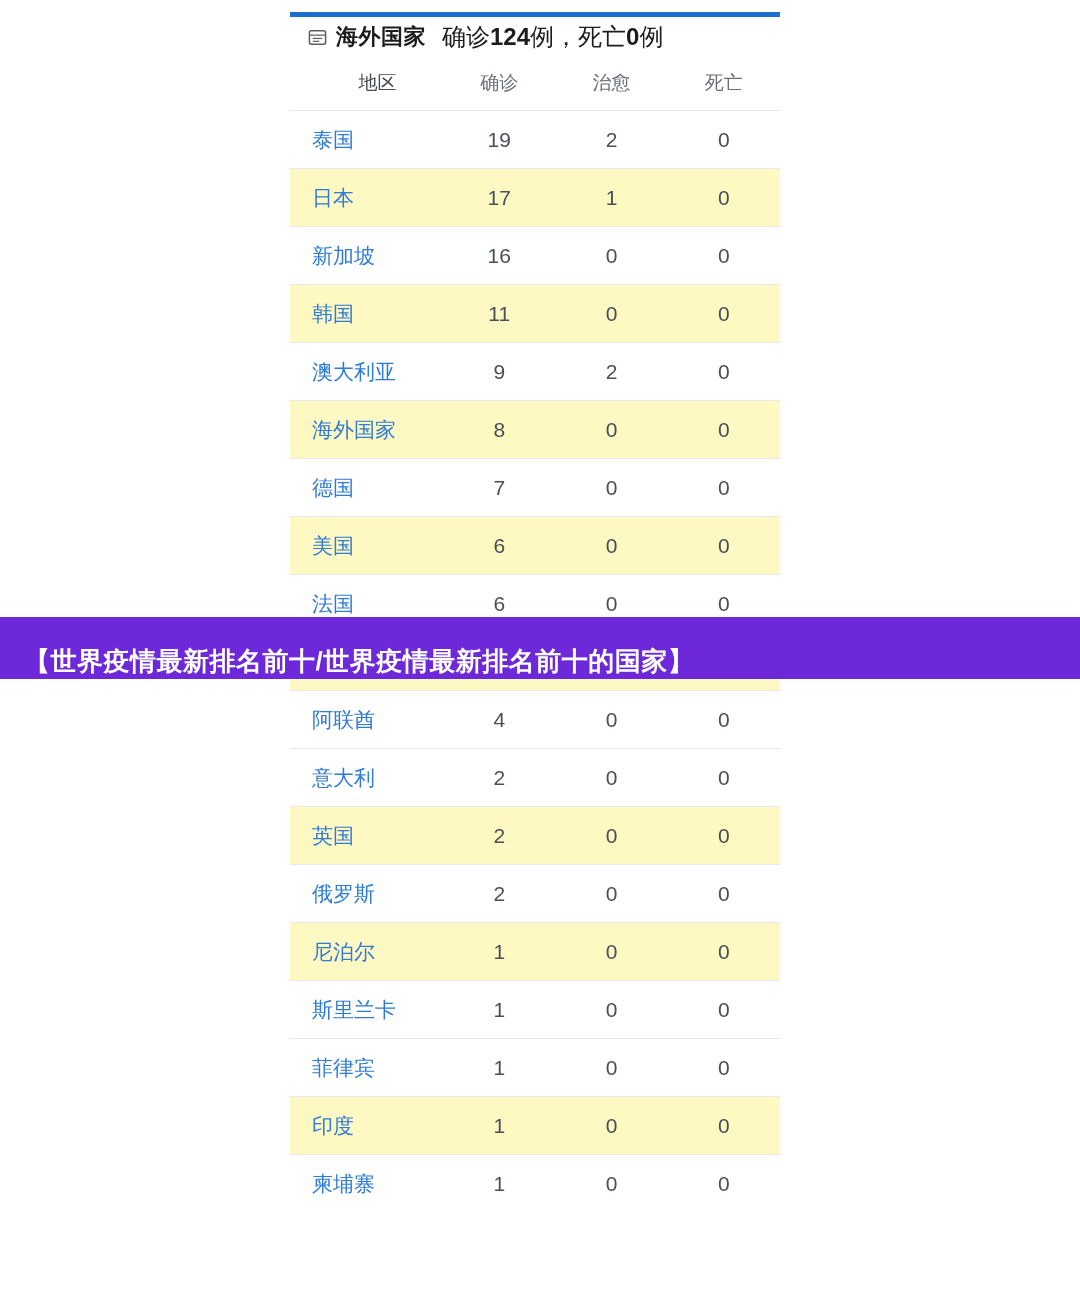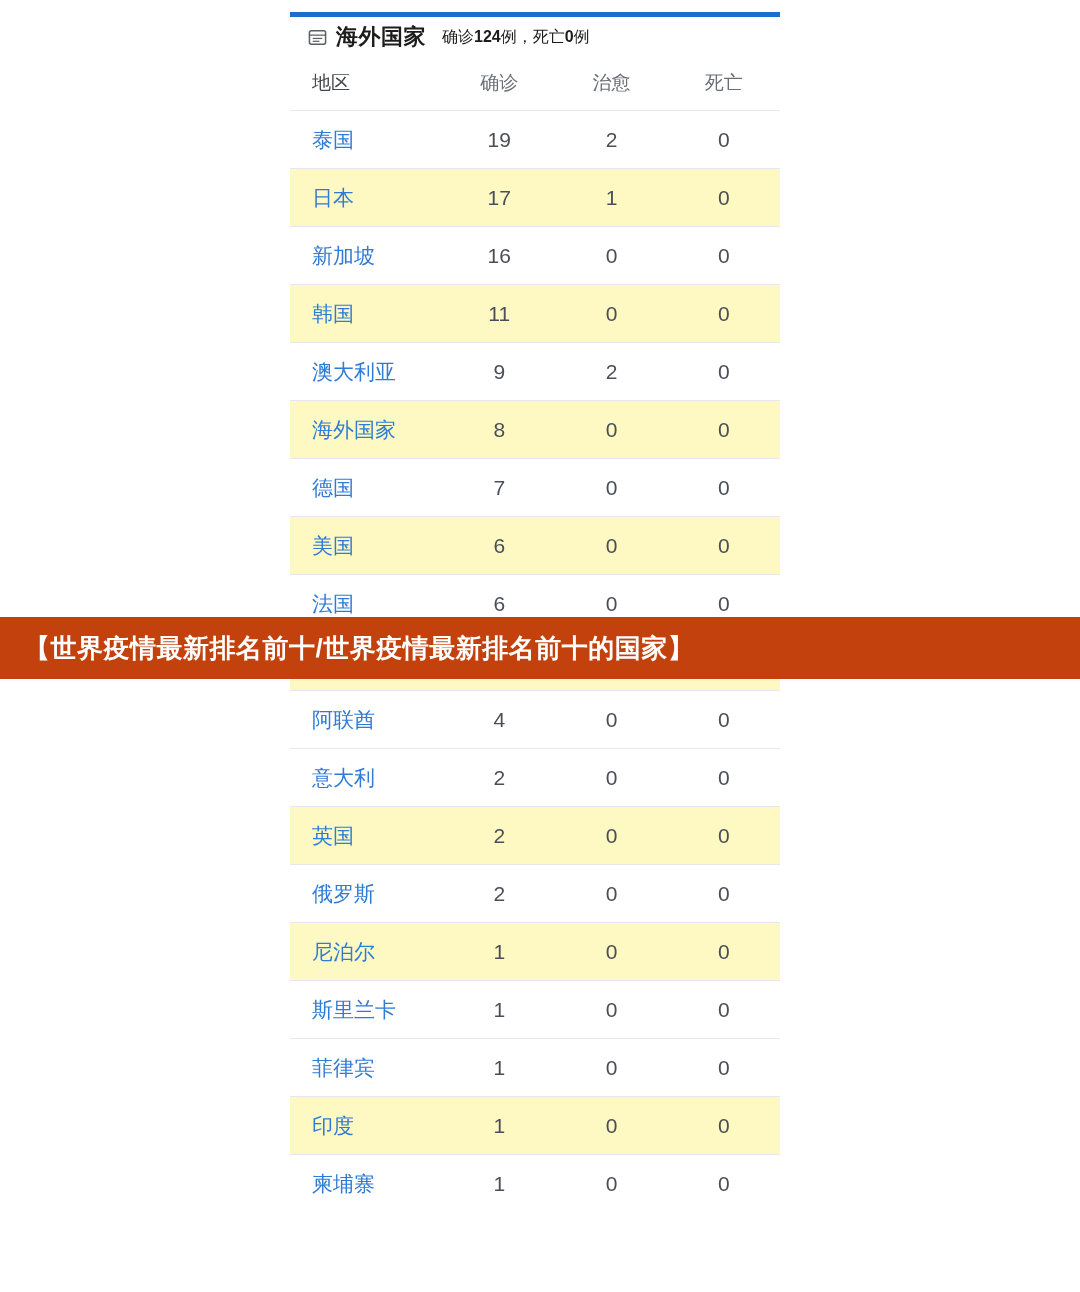--- a/index.html
+++ b/index.html
@@ -58,21 +58,21 @@
   }
   .hdr-title {
     font-size: 22px;
     font-weight: bold;
     color: #1c1c1c;
     letter-spacing: 0.5px;
     margin-right: 16px;
     white-space: nowrap;
   }
   .hdr-summary {
-    font-size: 16px;
+    font-size: 24px;
     color: #1c1c1c;
     white-space: nowrap;
   }
   .hdr-summary b { font-weight: bold; }
 
   
   .tbl {
     position: absolute;
     left: 0;
     top: 46px;
@@ -85,21 +85,21 @@
 
   .tbl th {
     font-size: 19px;
     font-weight: normal;
     color: #6b7078;
     text-align: center;
     padding: 12px 0 14px 0;
     background: #ffffff;
   }
   .tbl th.region-head {
-    text-align: left;
+    text-align: center;
     padding-left: 22px;
     color: #44484f;
   }
 
   .tbl td {
     height: 55px;
     font-size: 21px;
     color: #4a4f57;
     text-align: center;
     border-top: 1px solid #e6e8ec;
@@ -116,23 +116,23 @@
     margin-top: 11px;
   }
 
   
   #band {
     position: absolute;
     left: 0;
     top: 617px;
     width: 1080px;
     height: 62px;
-    background: #c2410c;
+    background: #6d28d9;
     display: flex;
-    align-items: center;
+    align-items: flex-end;
     justify-content: flex-start;
     z-index: 20;
   }
   #band .band-text {
     color: #ffffff;
     font-size: 26px;
     font-weight: bold;
     letter-spacing: 0.5px;
     padding-left: 24px;
     white-space: nowrap;

